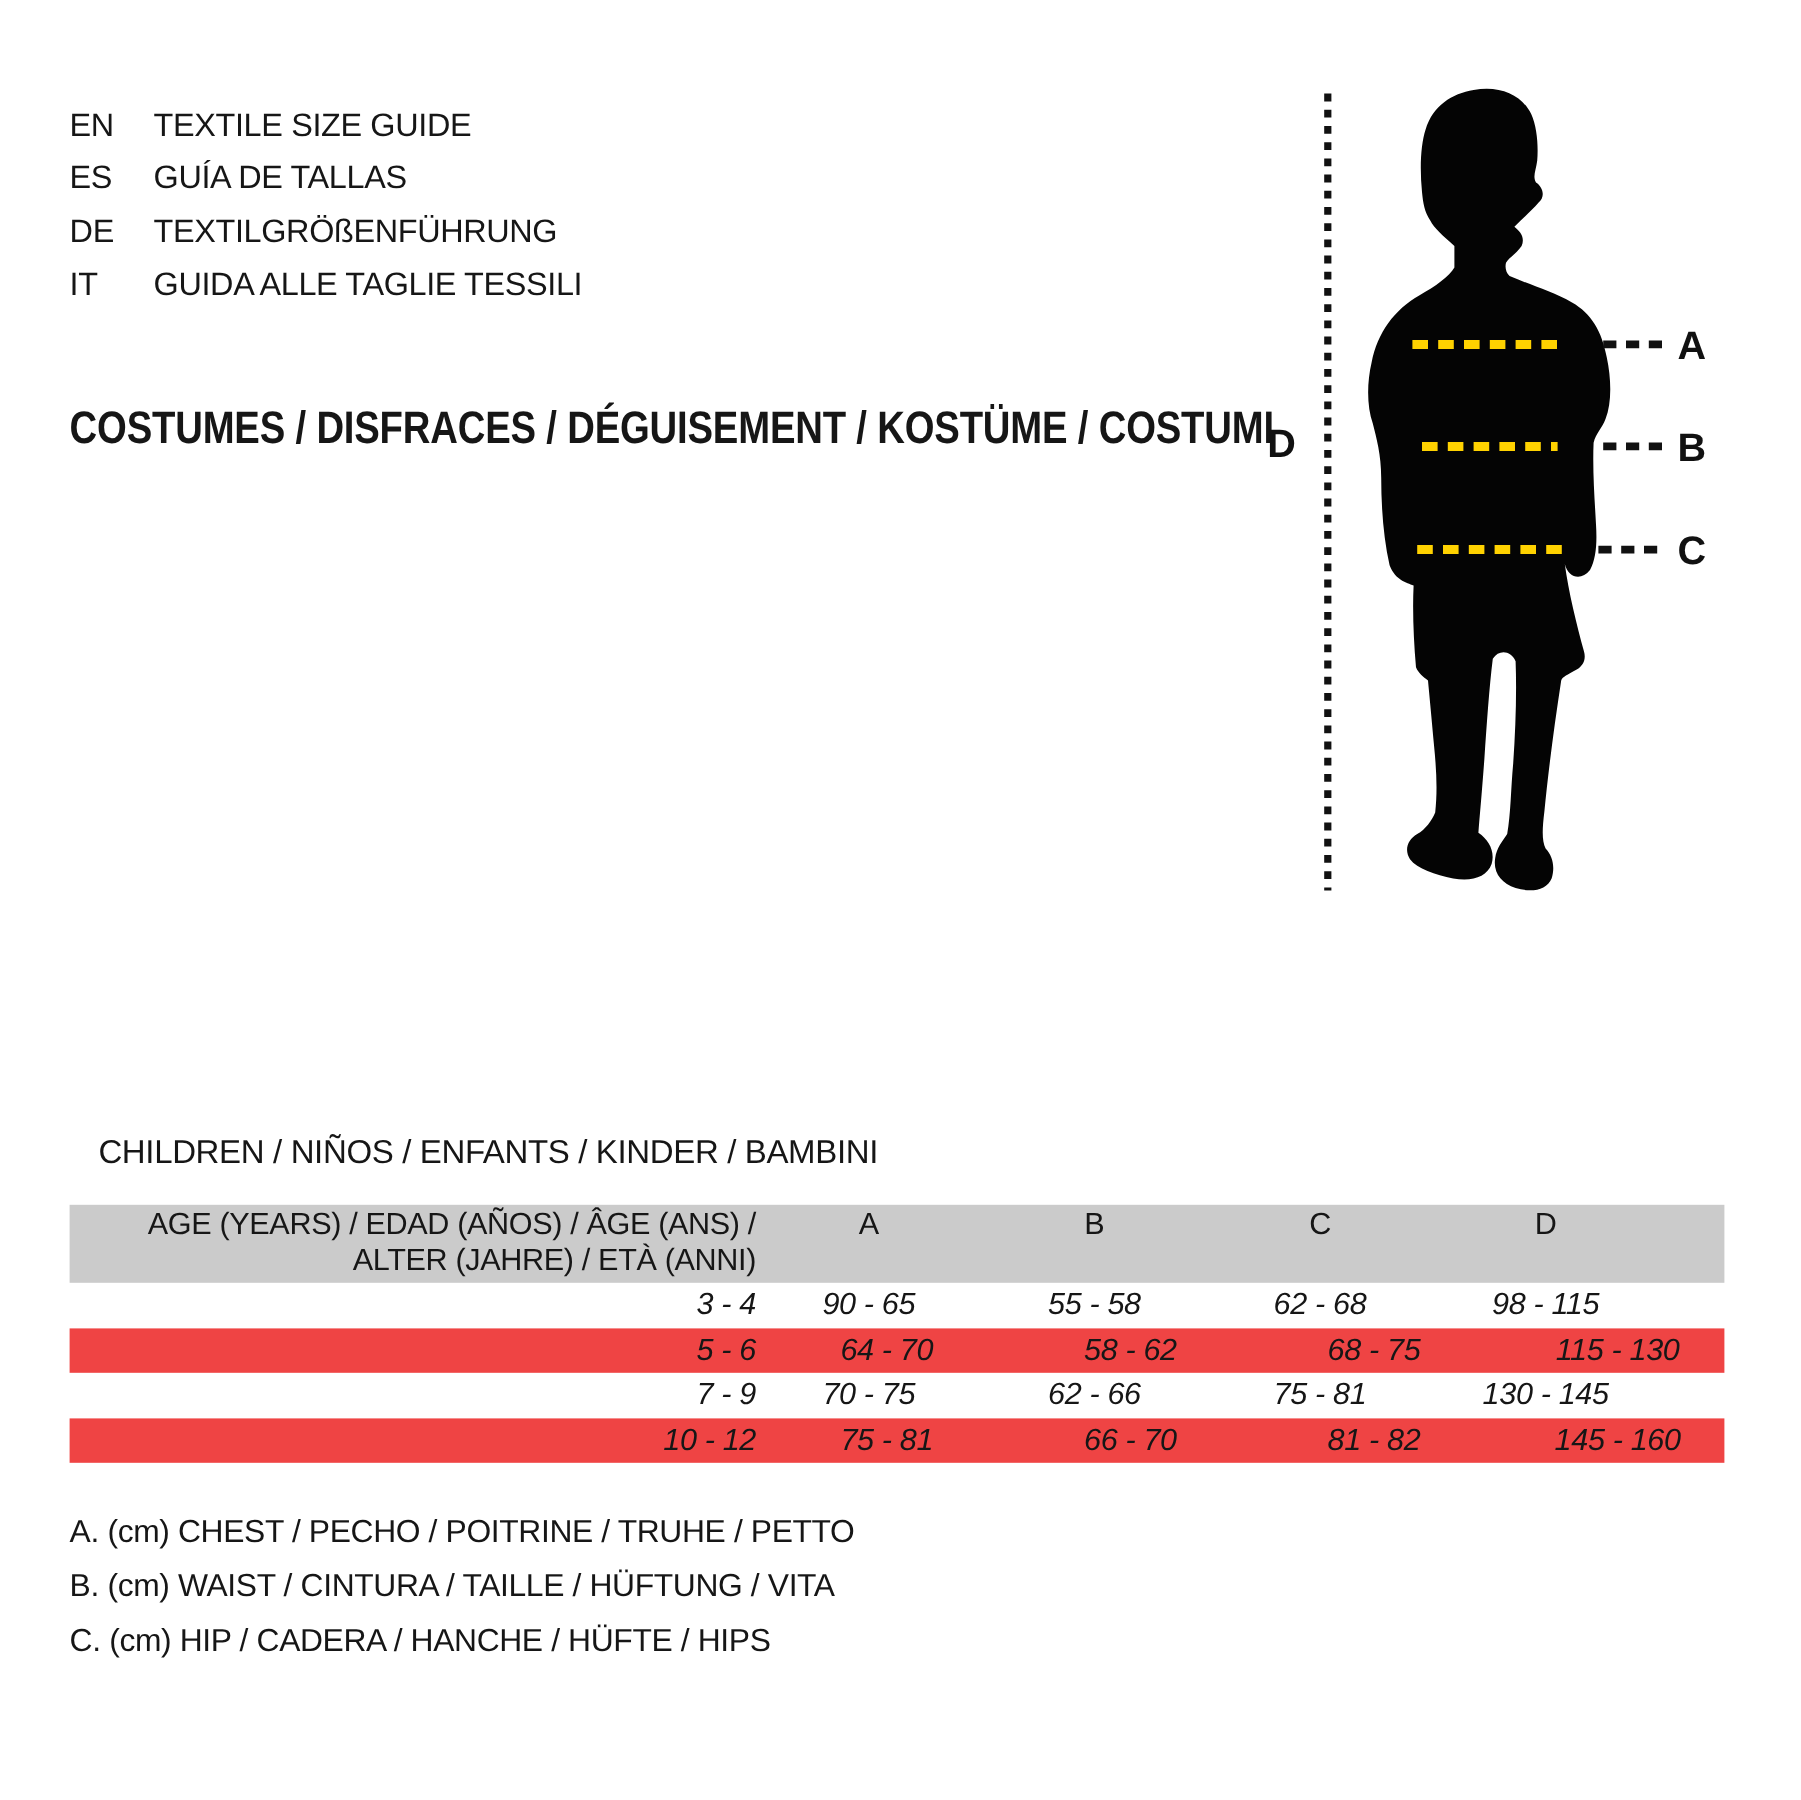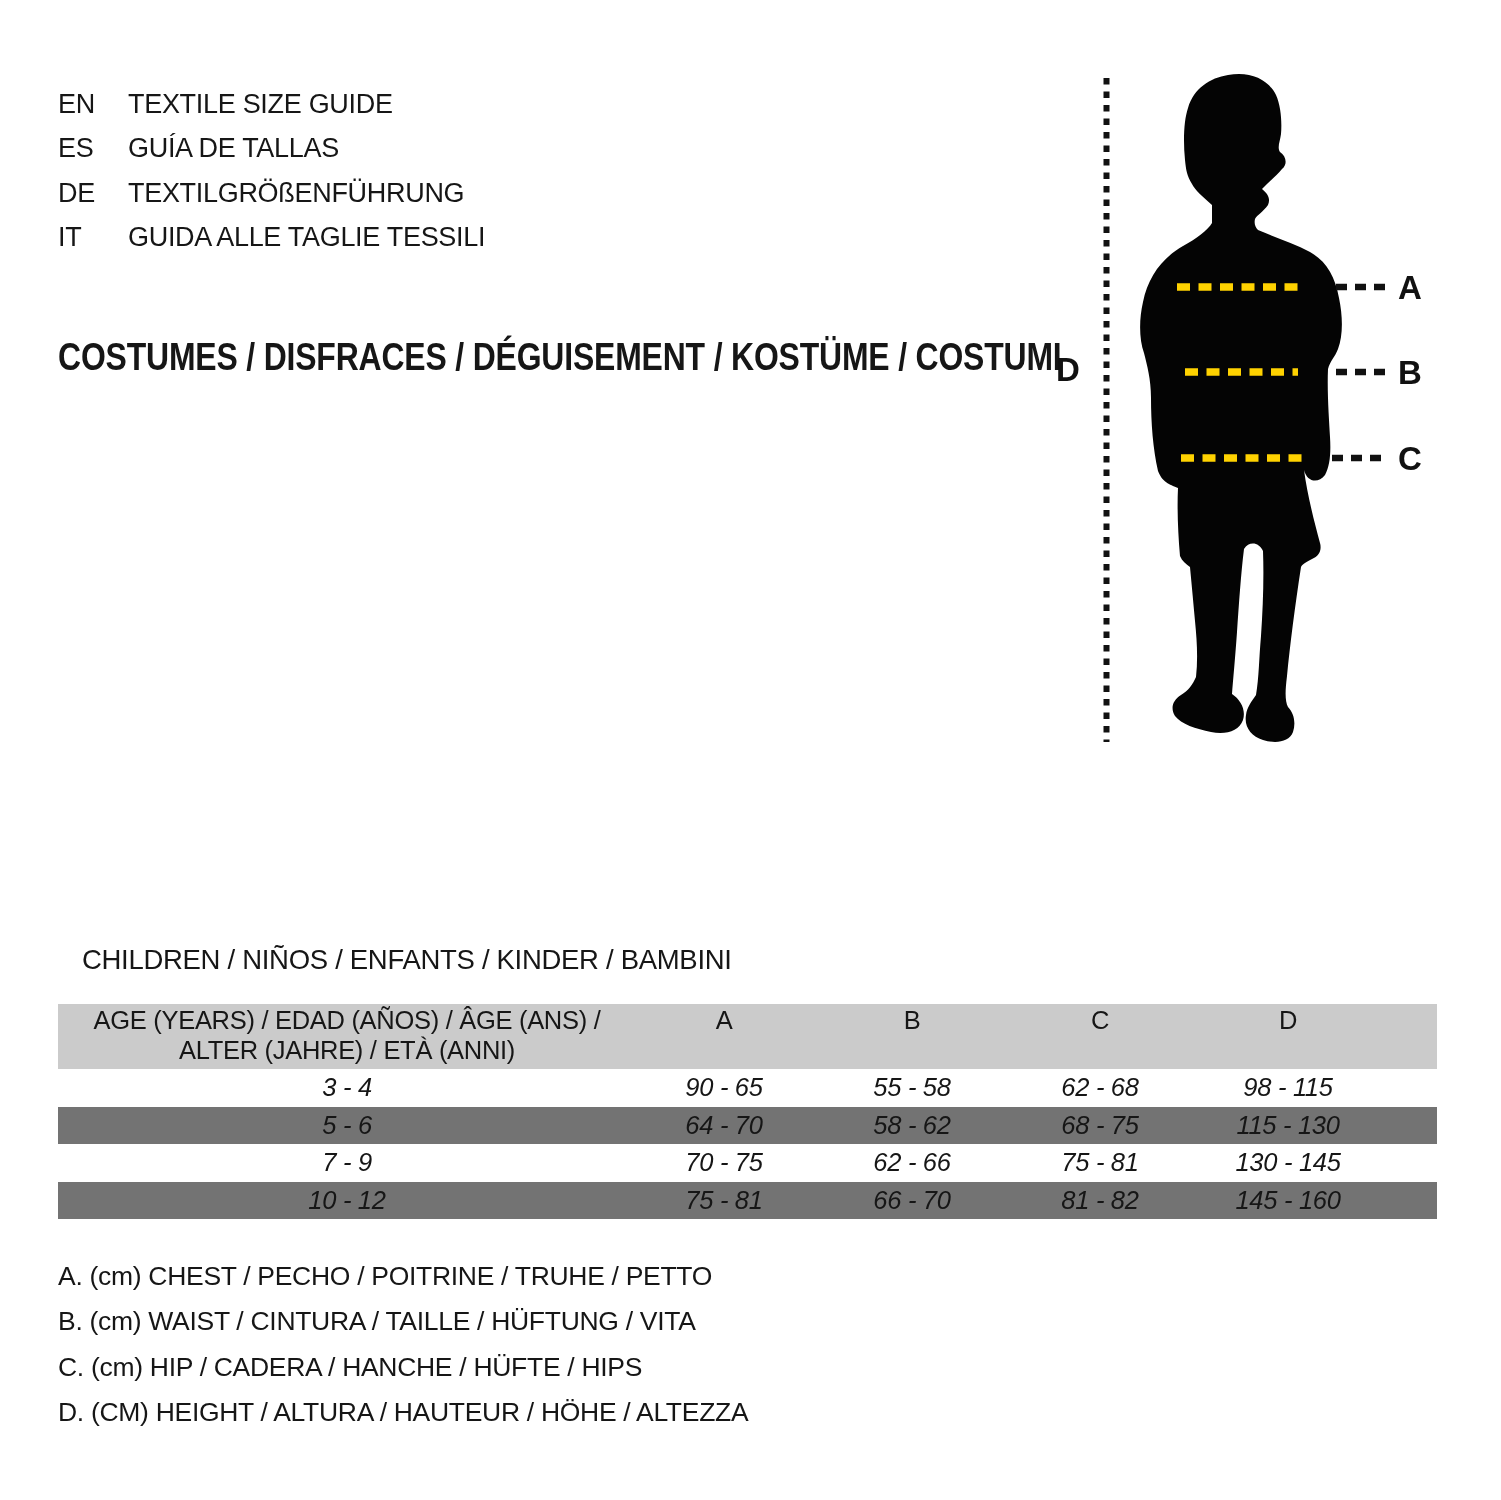--- a/index.html
+++ b/index.html
@@ -26,25 +26,25 @@
   .diagram svg{display:block;}
   .svg-label{font-family:"Liberation Sans",sans-serif;font-weight:bold;font-size:33px;fill:#111111;}
 
   
   .section-title{left:58px;top:944px;font-size:27.5px;letter-spacing:-.3px;white-space:nowrap;margin-left:24px;}
 
   .size-table{left:58px;top:1004px;width:1379px;font-size:25.5px;letter-spacing:-.3px;}
   .t-grid{display:grid;grid-template-columns:572px 188px 188px 188px 188px;}
   .t-header{background:#cbcbcb;padding:2px 0 4px 0;}
   .t-header .hline{display:block;line-height:29.5px;white-space:nowrap;}
-  .cell-age{padding-left:6px;text-align:center;}
+  .cell-age{padding-left:6px;text-align:right;}
   .cell-val{text-align:center;}
   .t-header .cell-val{line-height:29.5px;align-self:start;}
   .t-row{height:37.5px;align-items:center;font-style:italic;}
-  .t-row.alt{background:#737373;}
+  .t-row.alt{background:#ef4444;gap:15px;}
 
   
   .legend{left:58px;top:1254px;font-size:26.5px;line-height:45.3px;letter-spacing:-.3px;white-space:nowrap;}
 </style>
 </head>
 <body>
 
 <div class="abs lang-block">
   <div class="lang-row">
     <span>EN</span>
@@ -179,14 +179,13 @@
     <div class="cell-val">66 - 70</div>
     <div class="cell-val">81 - 82</div>
     <div class="cell-val">145 - 160</div>
   </div>
 </div>
 
 <div class="abs legend">
   <div>A. (cm) CHEST / PECHO / POITRINE / TRUHE / PETTO</div>
   <div>B. (cm) WAIST / CINTURA / TAILLE / HÜFTUNG / VITA</div>
   <div>C. (cm) HIP / CADERA / HANCHE / HÜFTE / HIPS</div>
-  <div>D. (CM) HEIGHT / ALTURA / HAUTEUR / HÖHE / ALTEZZA</div>
 </div>
 
 </body></html>

